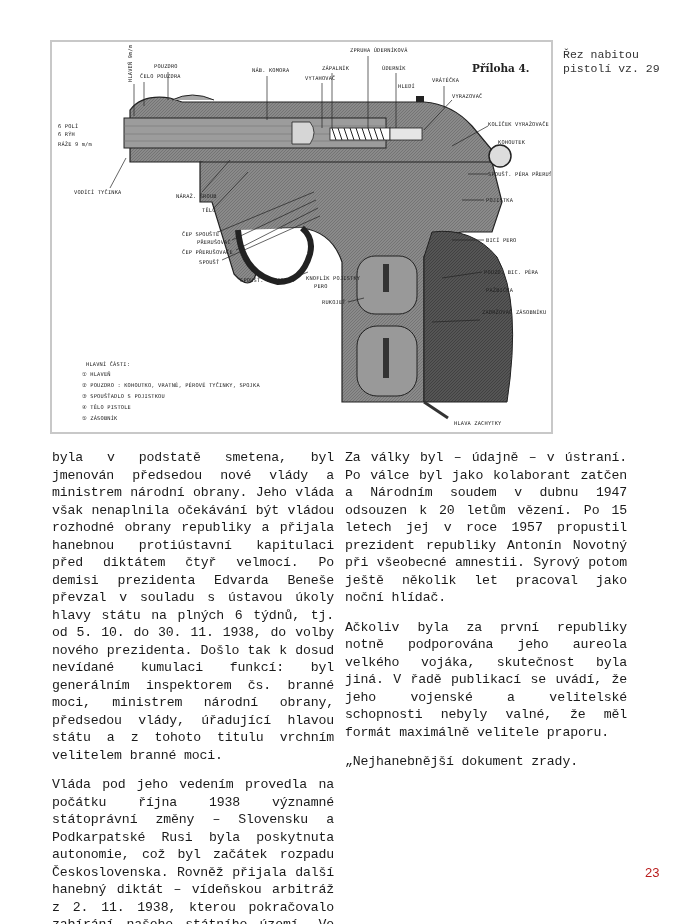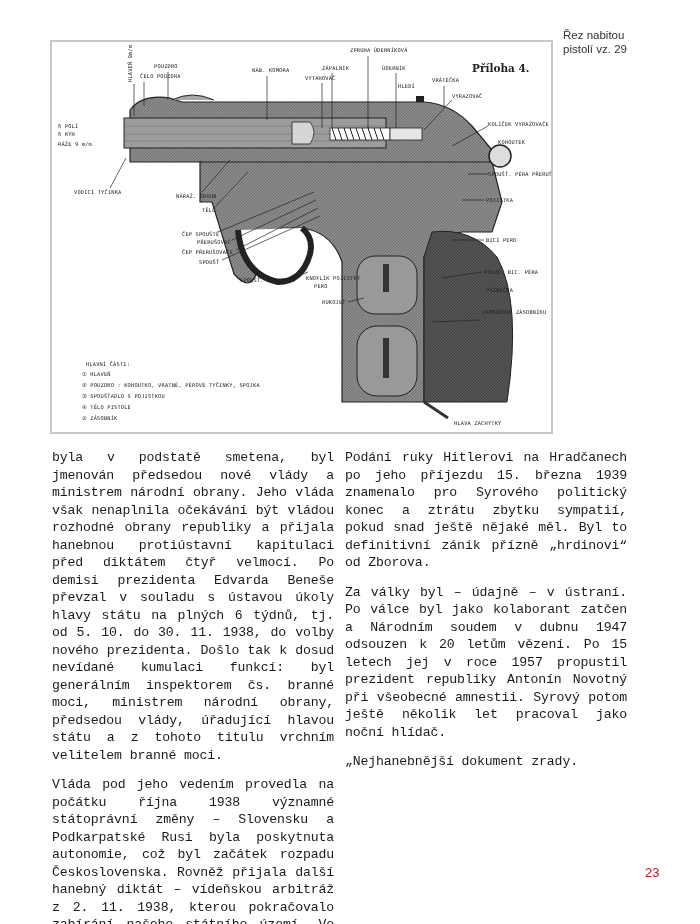--- a/index.html
+++ b/index.html
@@ -1,20 +1,20 @@
 <!DOCTYPE html>
 <html><head>
 <meta charset="utf-8">
 <style>
   html, body { margin: 0; padding: 0; background: #ffffff; }
   body { width: 700px; height: 924px; position: relative; overflow: hidden; color: #1a1a1a; font-family: "DejaVu Sans", sans-serif; }
 
   .figure { position: absolute; left: 50px; top: 40px; width: 503px; height: 394px; border: 2px solid #c8c8c8; box-sizing: border-box; background: #fff; overflow: hidden; }
   .figure svg { position: absolute; left: 0; top: 0; }
-  .caption { position: absolute; left: 563px; top: 28px; width: 130px; font-family: Liberation Sans, sans-serif; font-size: 11.5px; line-height: 14px; color: #333; }
+  .caption { position: absolute; left: 563px; top: 48px; width: 130px; font-family: Liberation Mono, monospace; font-size: 11.5px; line-height: 14px; color: #333; }
 
   .col { position: absolute; top: 449px; font-family: "DejaVu Sans", sans-serif; font-size: 13.2px; line-height: 17.5px; text-align: justify; hyphens: manual; letter-spacing: -0.15px; }
   .col-left { left: 52px; width: 282px; }
   .col-right { left: 345px; width: 282px; }
   .col p { margin: 0 0 12px 0; font-family: Liberation Mono, monospace; }
   .u { text-decoration: underline; }
 
   .page-number { position: absolute; left: 645px; top: 865px; font-family: "Liberation Sans", sans-serif; font-size: 13px; color: #b91c1c; }
 
   .lbl { font-family: "DejaVu Sans Mono", monospace; font-size: 5.3px; fill: #222; letter-spacing: 0.2px; }
@@ -152,18 +152,18 @@
   <div>Řez nabitou</div>
   <div>pistolí vz. 29</div>
 </div>
 
 <div class="col col-left">
   <p>byla v podstatě smetena, byl jmenován předsedou nové vlády a ministrem národní obrany. Jeho vláda však nenaplnila očeká­vá­ní být vládou rozhodné obrany republiky a přijala hanebnou protiústavní kapitulaci před diktátem čtyř velmocí. Po demisi prezi­denta Edvarda Beneše převzal v souladu s ústavou úkoly hlavy státu na plných 6 týdnů, tj. od 5. 10. do 30. 11. 1938, do volby nového prezidenta. Došlo tak k dosud neví­dané kumulaci funkcí: byl generálním inspektorem čs. branné moci, ministrem národní obrany, předsedou vlády, úřadující hlavou státu a z tohoto titulu vrchním veli­telem branné moci.</p>
   <p>Vláda pod jeho vedením provedla na počát­ku října 1938 významné státoprávní změny – Slovensku a Podkarpatské Rusi byla poskyt­nuta autonomie, což byl začátek rozpadu Československa. Rovněž přijala další haneb­ný diktát – vídeňskou arbitráž z 2. 11. 1938, kterou pokračovalo zabírání našeho státní­ho území. Ve prospěch Maďarska byly odtr­ženy jižní oblasti Slovenska a jižní oblasti Podkarpatské Rusi.</p>
 </div>
 
 <div class="col col-right">
-  <p>Podání ruky Hitlerovi na Hradčanech po jeho příjezdu 15. března 1939 znamenalo pro Syrového politický konec a ztrátu zbyt­ku sympatií, pokud snad ještě nějaké měl. Byl to definitivní zánik přízně „hrdinovi“ od Zborova.</p>
   <p>Za války byl – údajně – v ústraní. Po válce byl jako kolaborant zatčen a Národním soudem v dubnu 1947 odsouzen k 20 letům vězení. Po 15 letech jej v roce 1957 propustil prezi­dent republiky Antonín Novotný při všeo­becné amnestii. Syrový potom ještě několik let pracoval jako noční hlídač.</p>
+  <p>Ačkoliv byla za první republiky notně pod­porována jeho aureola velkého vojáka, sku­tečnost byla jiná. V řadě publikací se uvádí, že jeho vojenské a velitelské schopnosti nebyly valné, že měl formát maximálně veli­tele praporu.</p>
   <p>„Nejhanebnější dokument zrady.</p>
 </div>
 
 <div class="page-number">23</div>
 
 </body></html>

